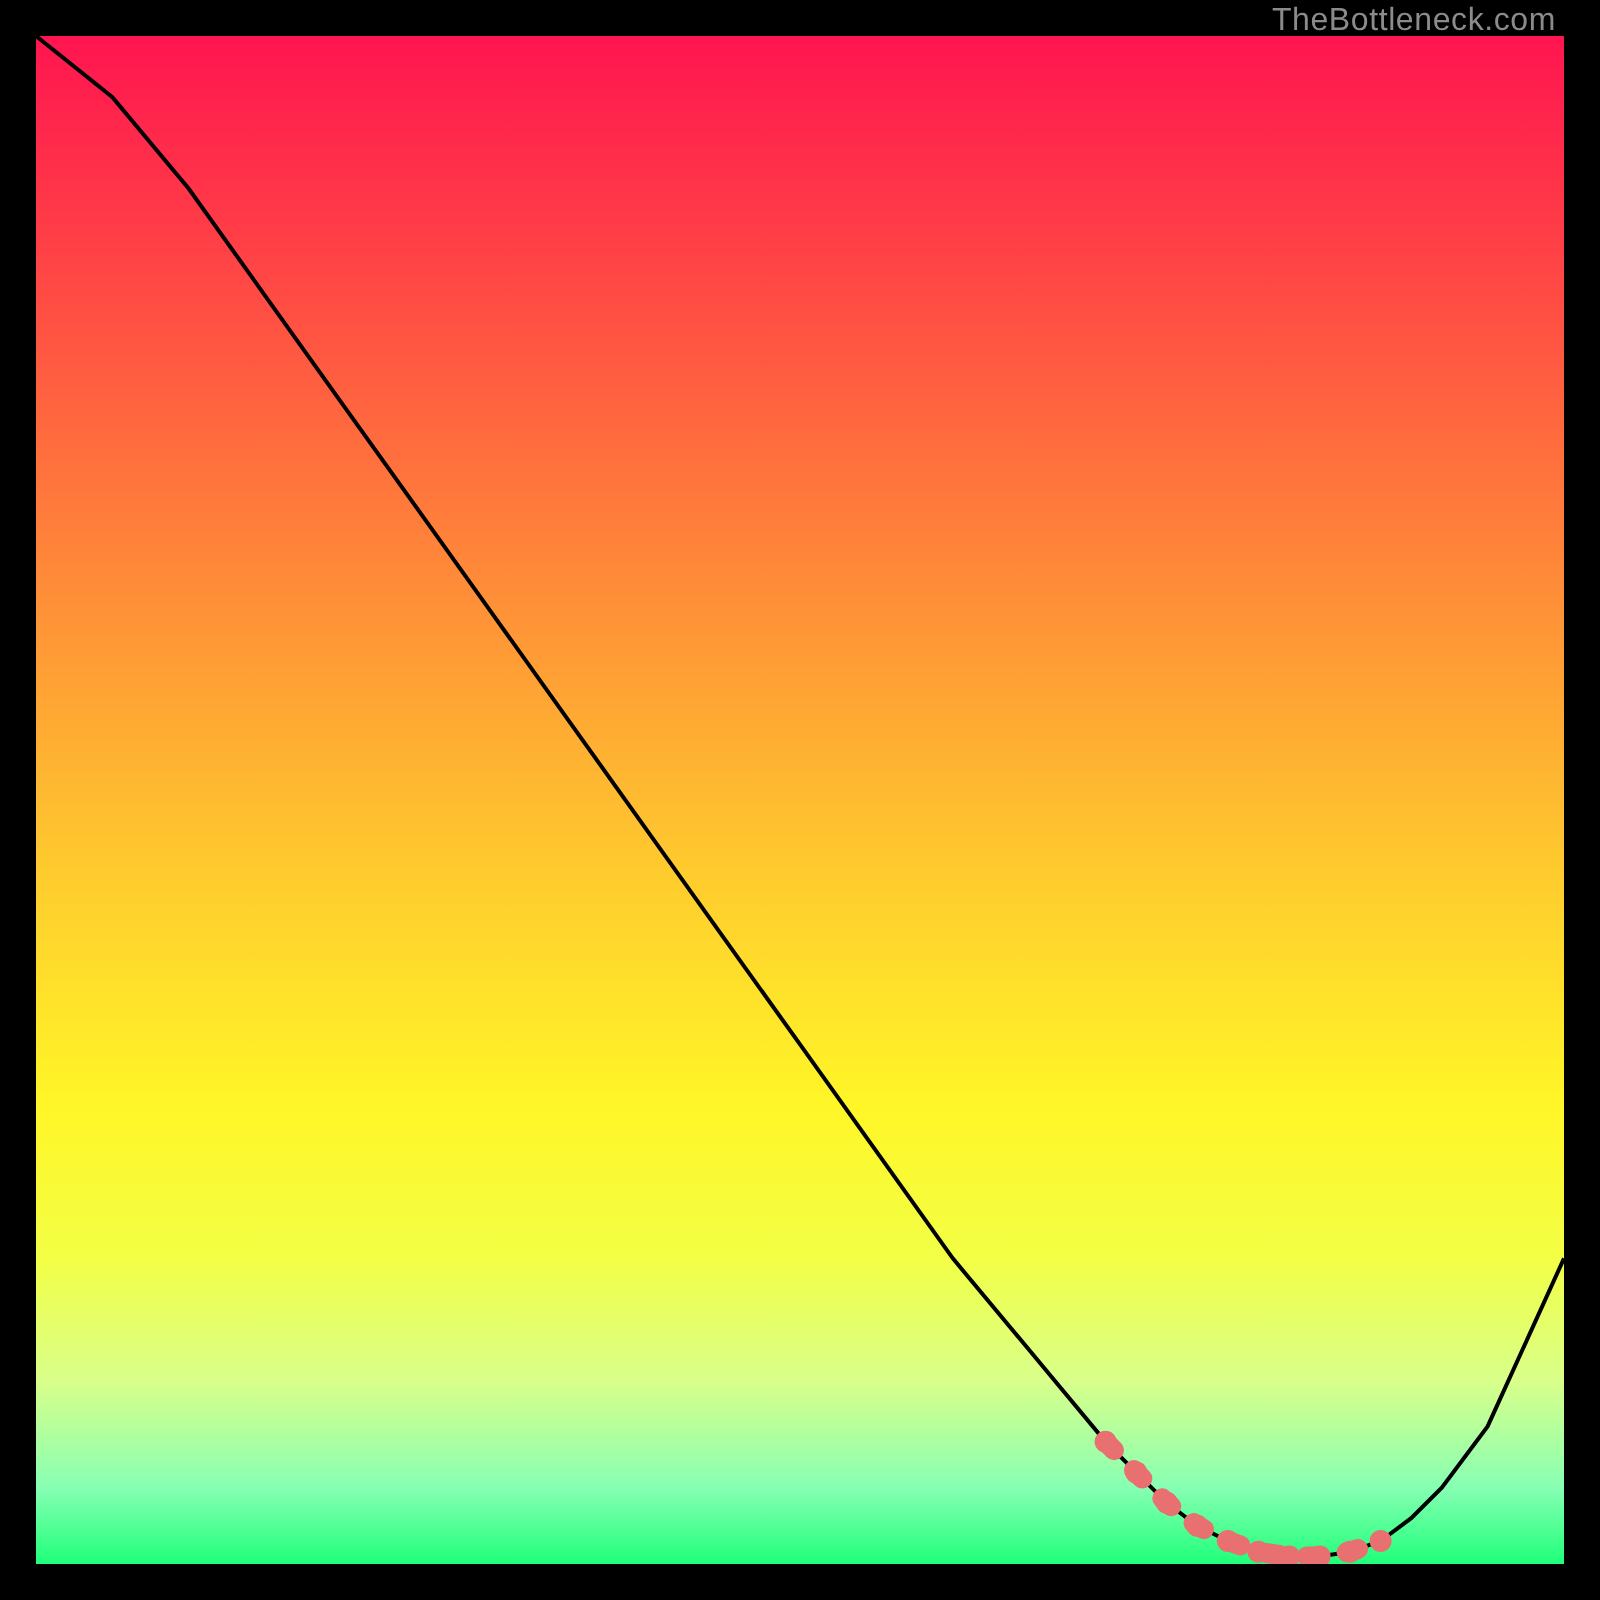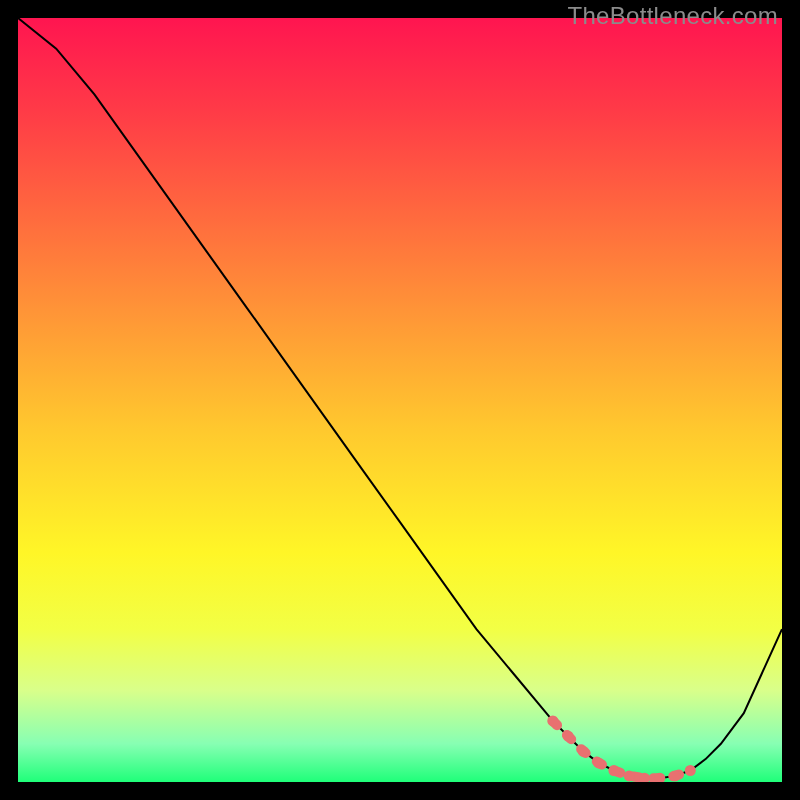--- a/index.html
+++ b/index.html
@@ -10,21 +10,21 @@
         #ff3a47 12%,
         #ff6a3e 26%,
         #ff9a36 40%,
         #ffc92e 54%,
         #fff627 70%,
         #f2ff45 80%,
         #d9ff8a 88%,
         #87ffb3 95%,
         #1fff79 100%);
     }
-    .watermark { position:absolute; top:2px; right:22px; color:#8b8b8b; font-size:24px; font-weight:500; letter-spacing:.3px; }
+    .watermark { position:absolute; top:2px; right:22px; color:#8b8b8b; font-size:16px; font-weight:500; letter-spacing:.3px; }
     svg.curve { position:absolute; left:0; top:0; width:100%; height:100%; }
   </style>
 </head>
 <body>
 
 <div class="plot-frame">
   <div class="gradient-bg"></div>
   <svg class="curve" viewBox="0 0 764 764" preserveAspectRatio="none">
     <path id="curve-path" fill="none" stroke-width="2" d="M0.0 0.0 L38.2 30.6 L76.4 76.4 L114.6 129.9 L152.8 183.4 L191.0 236.8 L229.2 290.3 L267.4 343.8 L305.6 397.3 L343.8 450.8 L382.0 504.2 L420.2 557.7 L458.4 611.2 L496.6 657.0 L534.8 702.9 L550.1 718.2 L565.4 733.4 L580.6 744.9 L595.9 752.5 L611.2 757.9 L626.5 760.2 L641.8 760.2 L657.0 757.9 L672.3 752.5 L687.6 741.1 L702.9 725.8 L725.8 695.2 L764.0 611.2 " stroke="#000000"></path>
     <g id="dots">

